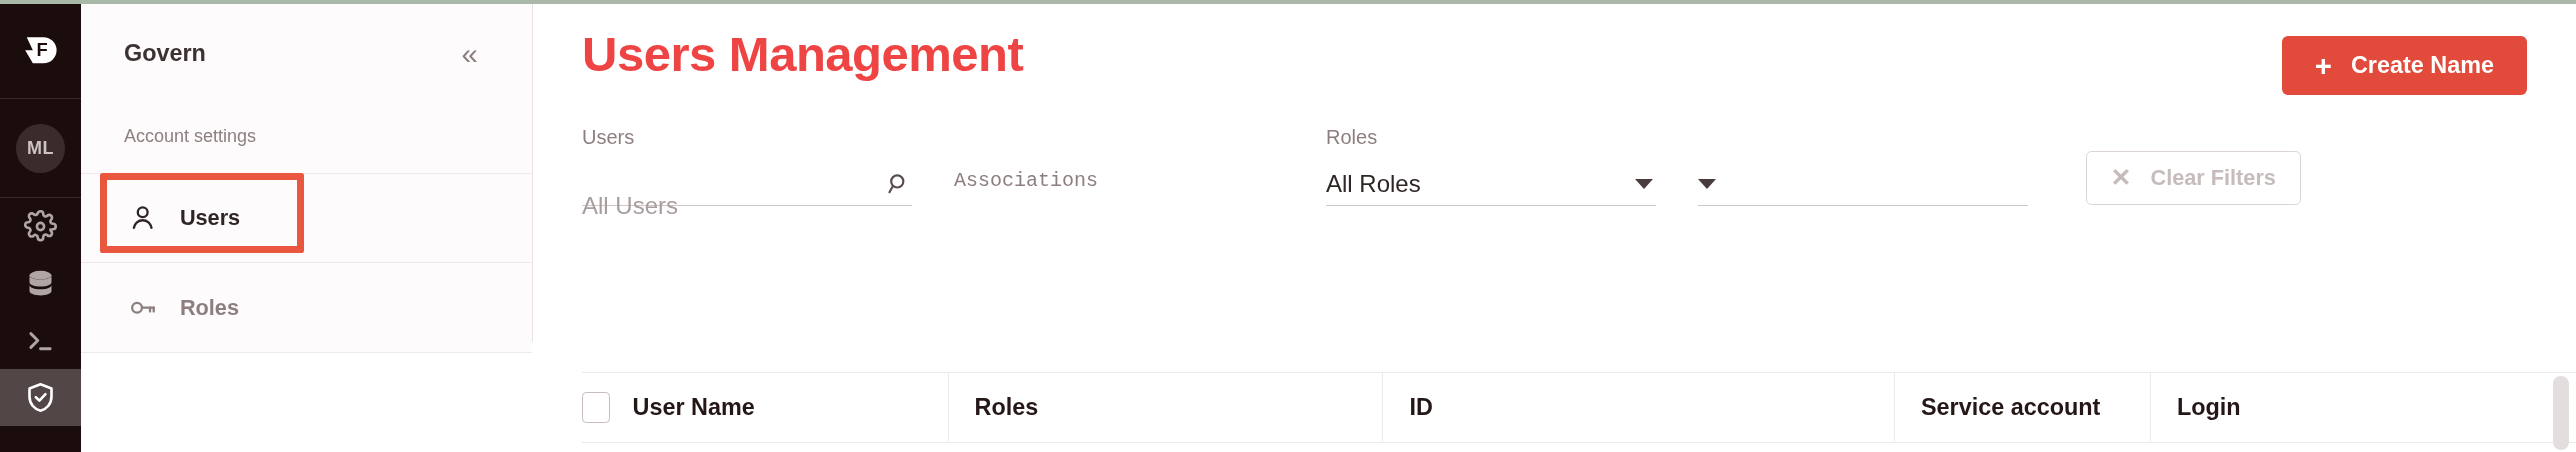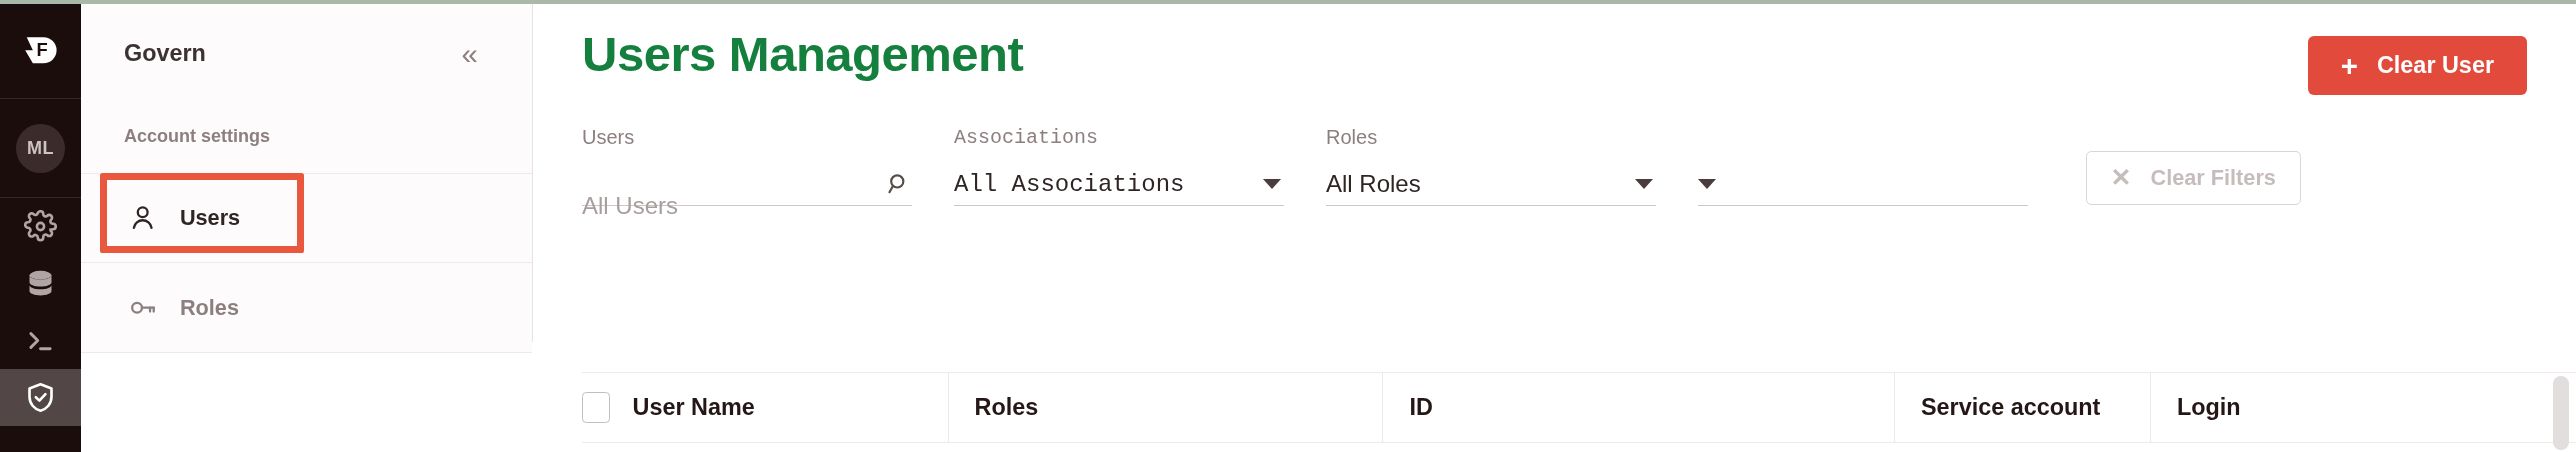--- a/index.html
+++ b/index.html
@@ -98,21 +98,21 @@
   .collapse-btn {
     color: #8d7f7f;
     font-size: 29.4px;
     line-height: 1;
     cursor: pointer;
     padding: 1.7px 5.2px;
   }
   .section-label {
     padding: 19px 0 0 43px;
     font-size: 18px;
-    font-weight: bold;
+    font-weight: normal;
     color: #8d7f7f;
   }
   .nav-list { margin-top: 26px; }
   .nav-item {
     height: 90px;
     display: flex;
     align-items: center;
     padding-left: 47px;
     gap: 22.5px;
     border-bottom: 0.9px solid #efe9e9;
@@ -152,21 +152,21 @@
   }
   .page-head {
     display: flex;
     align-items: flex-start;
     justify-content: space-between;
     padding: 26px 49px 0 49px;
   }
   .page-title {
     font-size: 49px;
     font-weight: bold;
-    color: #15803d;
+    color: #ef4444;
     letter-spacing: -0.5px;
   }
   .create-btn {
     margin-top: 10.4px;
     background: #e24a3b;
     color: #ffffff;
     border: none;
     border-radius: 6px;
     height: 59px;
     padding: 0 33px;
@@ -383,43 +383,39 @@
 
     <div class="annot-box"></div>
   </aside>
 
   <section class="main">
 
     <div class="page-head">
       <h1 class="page-title">Users Management</h1>
       <button class="create-btn">
         <span class="plus">+</span>
-        <span>Clear User</span>
+        <span>Create Name</span>
       </button>
     </div>
 
     <div class="filters">
 
       <div class="filter f-users">
         <div class="filter-label">Users</div>
         <div class="filter-control">
           <span class="filter-value placeholder">All Users</span>
           <svg class="search-ico" viewBox="0 0 24 24" fill="none" stroke="#5a4b4b" stroke-width="2" stroke-linecap="round">
             <circle cx="10.4" cy="9.6" r="5.6"></circle>
             <line x1="6.4" y1="13.8" x2="3.2" y2="19.6"></line>
           </svg>
         </div>
       </div>
 
       <div class="filter f-assoc">
         <div class="filter-label">Associations</div>
-        <div class="filter-control">
-          <span class="filter-value">All Associations</span>
-          <span class="caret"></span>
-        </div>
       </div>
 
       <div class="filter f-roles">
         <div class="filter-label">Roles</div>
         <div class="filter-control">
           <span class="filter-value">All Roles</span>
           <span class="caret"></span>
         </div>
       </div>
 

